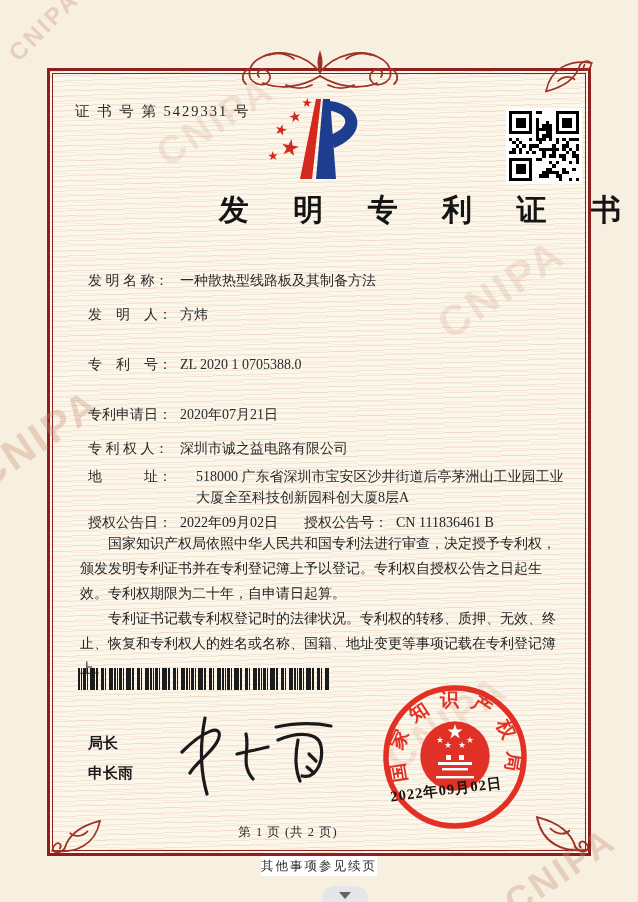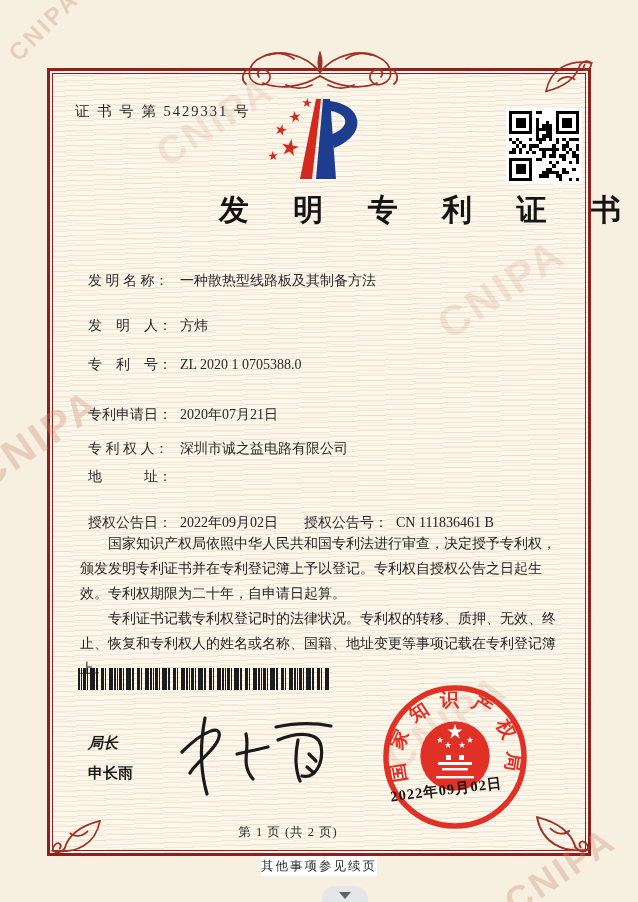--- a/index.html
+++ b/index.html
@@ -41,21 +41,21 @@
   .fvalue{flex:1;color:#2a2a2a;}
   .paras{left:80px;top:531px;width:482px;z-index:2;font-size:14px;line-height:25px;color:#242424;}
   .paras p{margin:0;text-indent:2em;}
   .barcode{
     left:78px;top:668px;width:252px;height:22px;z-index:2;
     background:
       repeating-linear-gradient(90deg,#1c1c1c 0 2px,transparent 2px 3px,#1c1c1c 3px 4px,transparent 4px 7px,#1c1c1c 7px 8px,transparent 8px 12px),
       repeating-linear-gradient(90deg,#1c1c1c 0 1px,transparent 1px 5px,#1c1c1c 5px 8px,transparent 8px 9px);
   }
   .director-label{left:88px;top:734px;font-size:15px;font-weight:bold;z-index:2;
-    font-family:"Liberation Sans","DejaVu Sans",sans-serif;color:#1c1c1c;font-style:italic;}
+    font-family:"Liberation Sans","DejaVu Sans",sans-serif;color:#1c1c1c;}
   .director-name{left:88px;top:764px;font-size:15px;font-weight:bold;z-index:2;
     font-family:"Liberation Sans","DejaVu Sans",sans-serif;color:#1c1c1c;}
   .signature{left:160px;top:710px;z-index:2;}
   .seal{left:382px;top:684px;width:146px;height:146px;z-index:3;opacity:0.93;}
   .seal-date{
     left:390px;top:779px;width:138px;z-index:4;font-size:14.5px;font-weight:bold;
     color:#17120f;letter-spacing:1px;transform:rotate(-7deg);white-space:nowrap;
   }
   .page-indicator{left:0;top:824px;width:576px;text-align:center;font-size:12.5px;letter-spacing:1px;z-index:2;color:#2a2a2a;}
   .continuation{
@@ -257,38 +257,39 @@
     </svg>
 </div>
 
 <div class="abs title">发 明 专 利 证 书</div>
 
 <div class="abs fields">
   <div class="frow" style="top:2px;">
     <span class="flabel">发 明 名 称：</span>
     <span class="fvalue">一种散热型线路板及其制备方法</span>
   </div>
-  <div class="frow" style="top:47px;">
+  <div class="frow" style="top:36px;">
     <span class="flabel">发　明　人：</span>
     <span class="fvalue">方炜</span>
   </div>
   <div class="frow" style="top:86px;">
     <span class="flabel">专　利　号：</span>
     <span class="fvalue">ZL 2020 1 0705388.0</span>
   </div>
   <div class="frow" style="top:136px;">
     <span class="flabel">专利申请日：</span>
     <span class="fvalue">2020年07月21日</span>
   </div>
   <div class="frow" style="top:170px;">
     <span class="flabel">专 利 权 人：</span>
     <span class="fvalue">深圳市诚之益电路有限公司</span>
   </div>
   <div class="frow" style="top:198px;gap:16px;">
     <span class="flabel">地　　　址：</span>
+    <span class="fvalue">518000 广东省深圳市宝安区沙井街道后亭茅洲山工业园工业大厦全至科技创新园科创大厦8层A</span>
   </div>
   <div class="frow" style="top:244px;">
     <span class="flabel">授权公告日：</span>
     <span style="white-space:nowrap;">2022年09月02日</span>
     <span class="flabel" style="margin-left:26px;">授权公告号：</span>
     <span style="white-space:nowrap;">CN 111836461 B</span>
   </div>
 </div>
 
 <div class="abs paras content">

